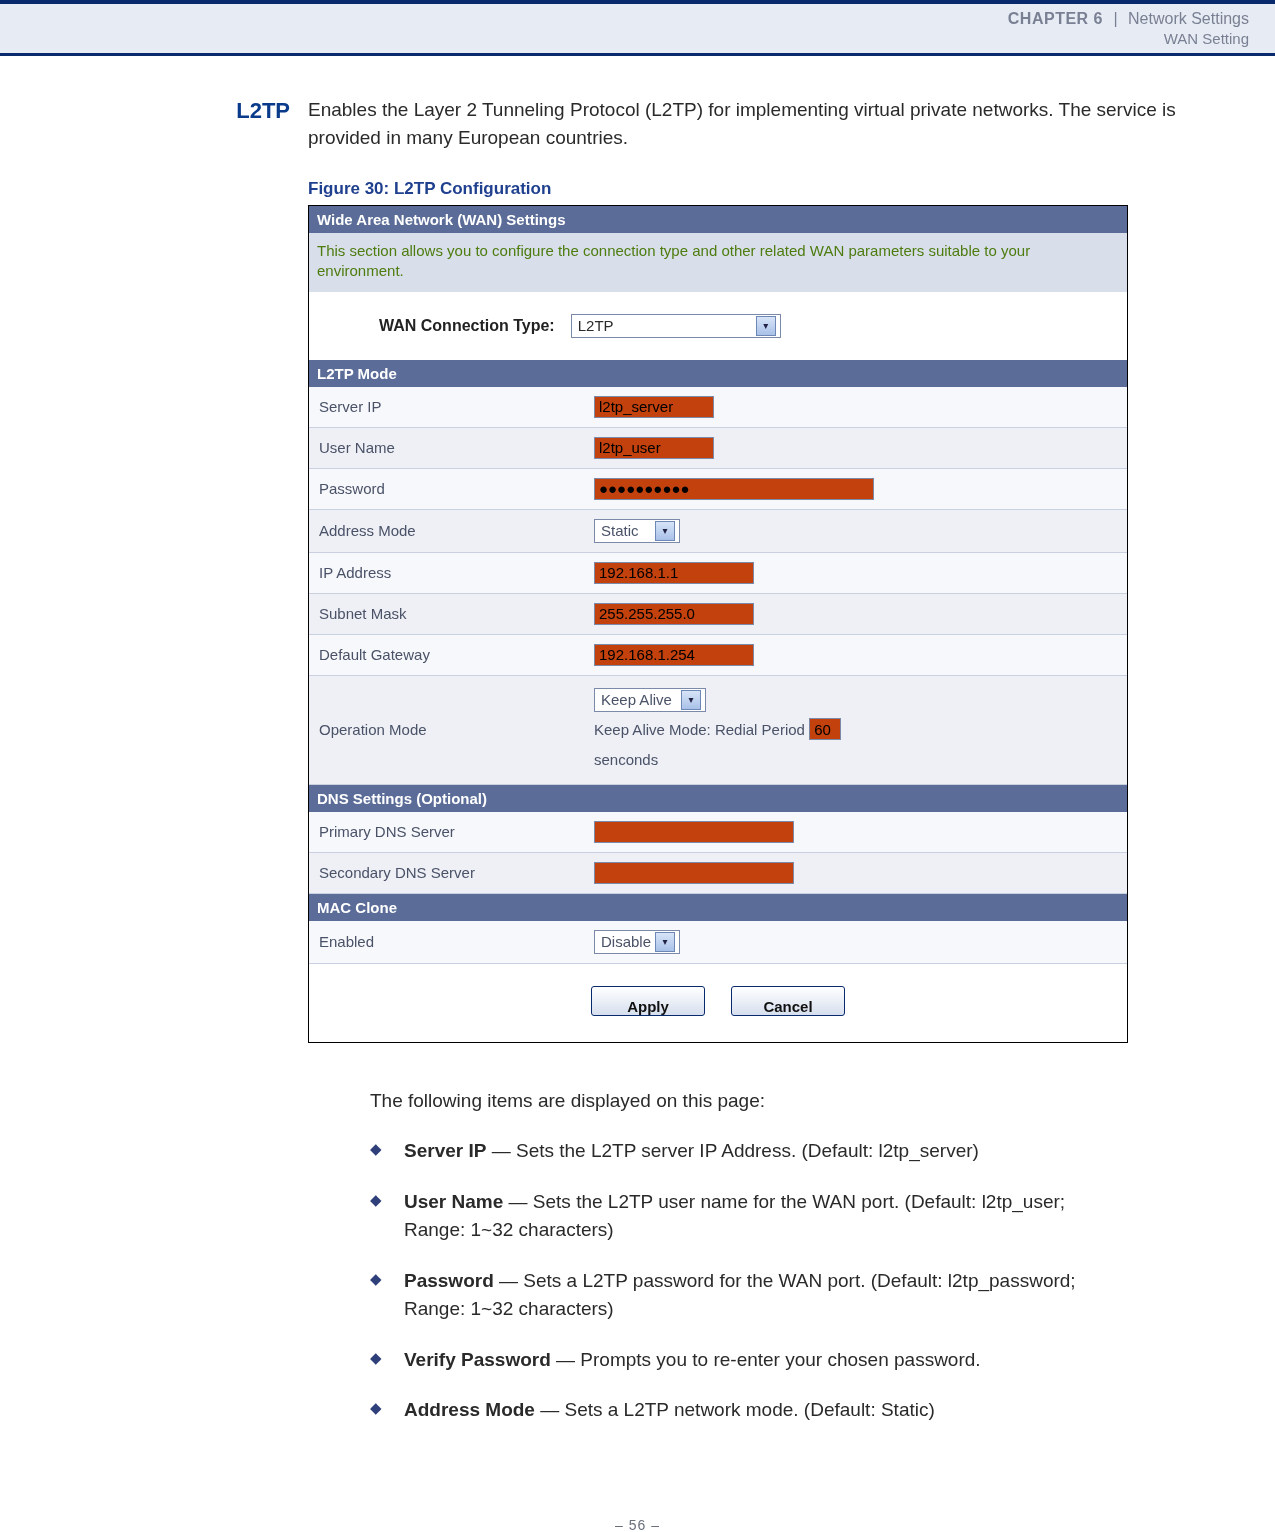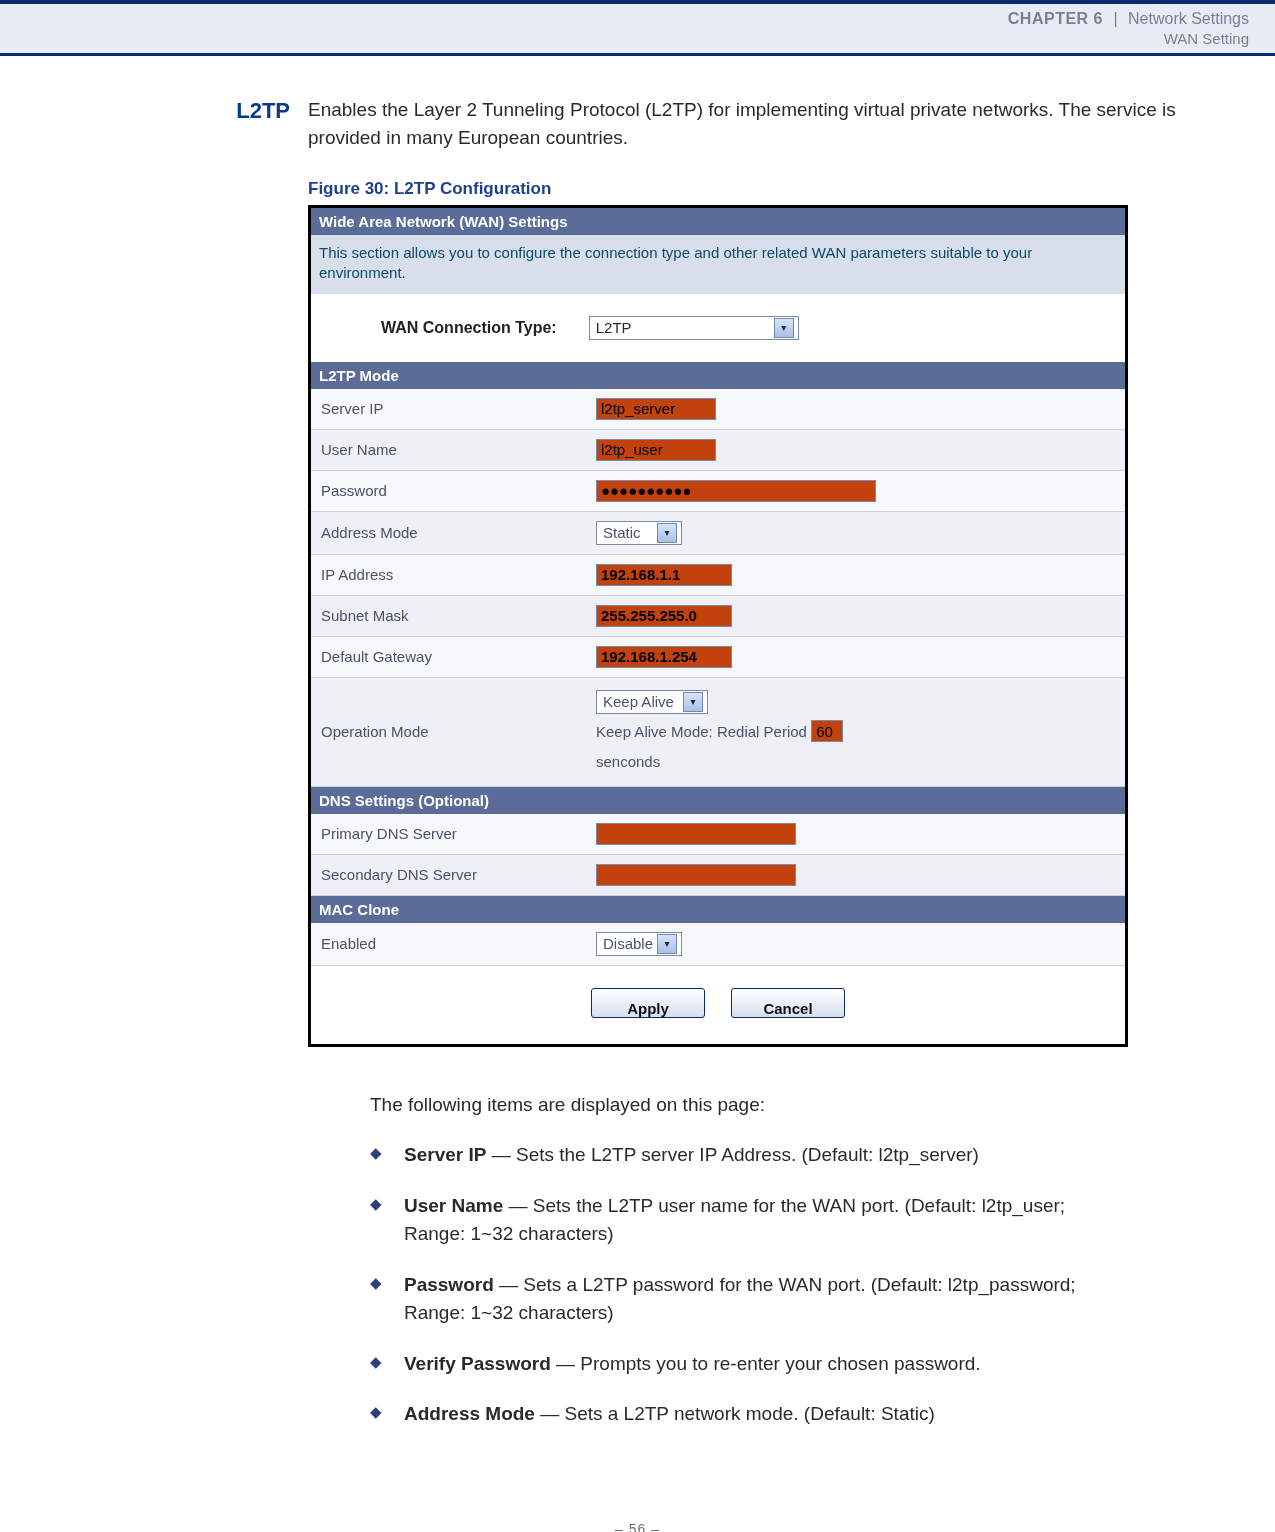--- a/index.html
+++ b/index.html
@@ -69,45 +69,45 @@
   }
   .figlabel{
     margin:28px 0 6px 218px;
     color:var(--fig-blue);
     font-weight:bold;
     font-size:17px;
   }
   .screenshot{
     margin-left:218px;
     width:820px;
-    border:3px solid #000000;
+    border:1px solid #000000;
     box-sizing:border-box;
     font-family:Tahoma, Arial, sans-serif;
     font-size:15px;
     background:#fff;
   }
   .wan-hdr{
     background:var(--hdr-blue);
     color:var(--hdr-text);
     font-weight:bold;
     padding:5px 8px;
     font-size:15px;
   }
   .wan-desc{
     background:#d9deeb;
     padding:8px 8px 10px 8px;
-    color:#0c4a6e;
+    color:#4d7c0f;
     font-size:15px;
     line-height:1.35;
   }
   .conn-row{
     display:flex;
     align-items:center;
     padding:22px 8px 22px 70px;
-    gap:32px;
+    gap:16px;
   }
   .conn-row .lbl{font-weight:bold;color:#222;font-size:16px;}
   .select{
     display:inline-flex;align-items:center;
     border:1px solid #7a8aa8;
     background:#fff;
     min-width:210px;height:24px;
     padding:0 4px 0 6px;
     box-sizing:border-box;
     justify-content:space-between;
@@ -136,21 +136,21 @@
   .tbl tr:nth-child(even) td{background:var(--row-alt);}
   .tbl td.label{width:255px;}
   .txt{
     border:1px solid #7a8aa8;
     background:#c2410c;
     height:22px;font-size:15px;
     padding:1px 4px;box-sizing:border-box;
     font-family:Tahoma, Arial, sans-serif;
   }
   .txt.narrow{width:120px;}
-  .txt.med{width:136px;font-weight:bold;}
+  .txt.med{width:160px;}
   .txt.wide{width:200px;}
   .txt.vwide{width:280px;}
   .txt.tiny{width:32px;}
   .op-cell{line-height:2.0;color:#3a3f52;}
   .btnrow{
     display:flex;gap:26px;justify-content:center;
     padding:22px 0 26px 0;
   }
   .fxbtn{
     min-width:112px;height:28px;

